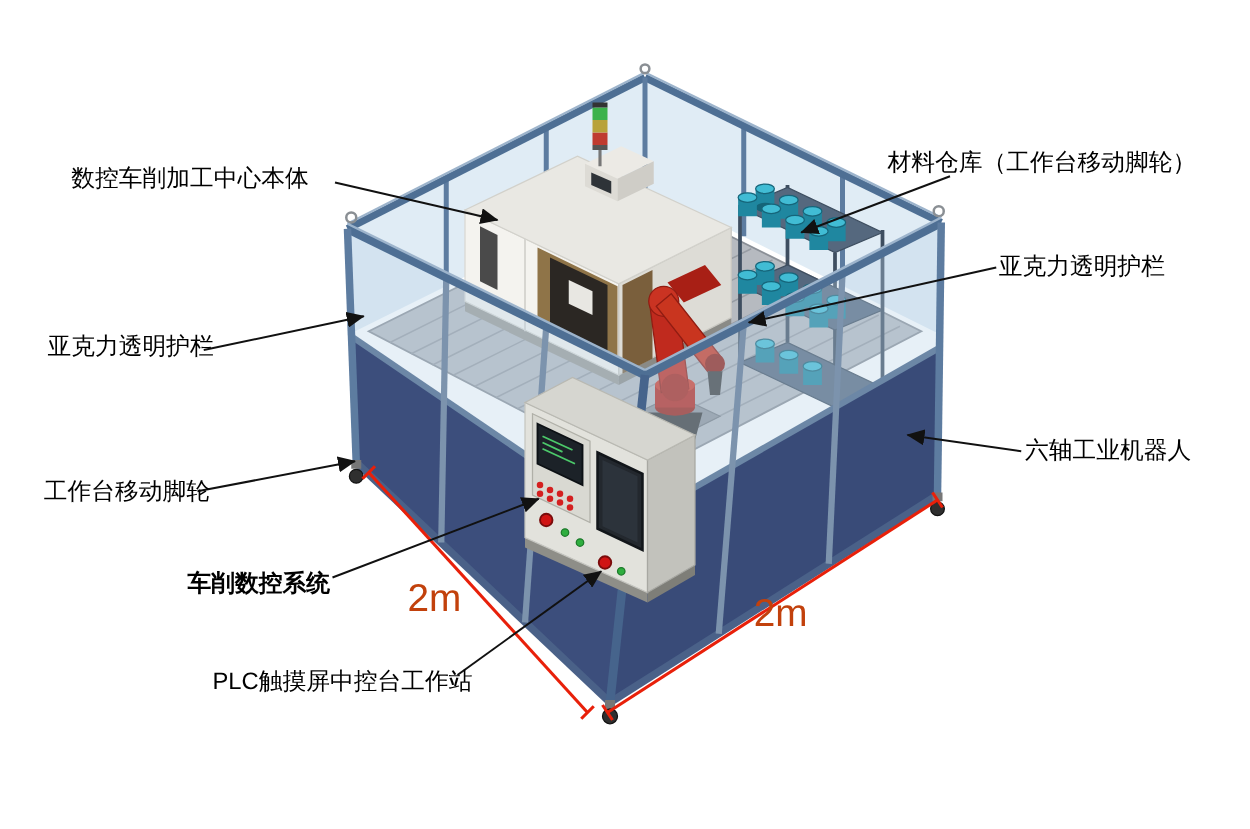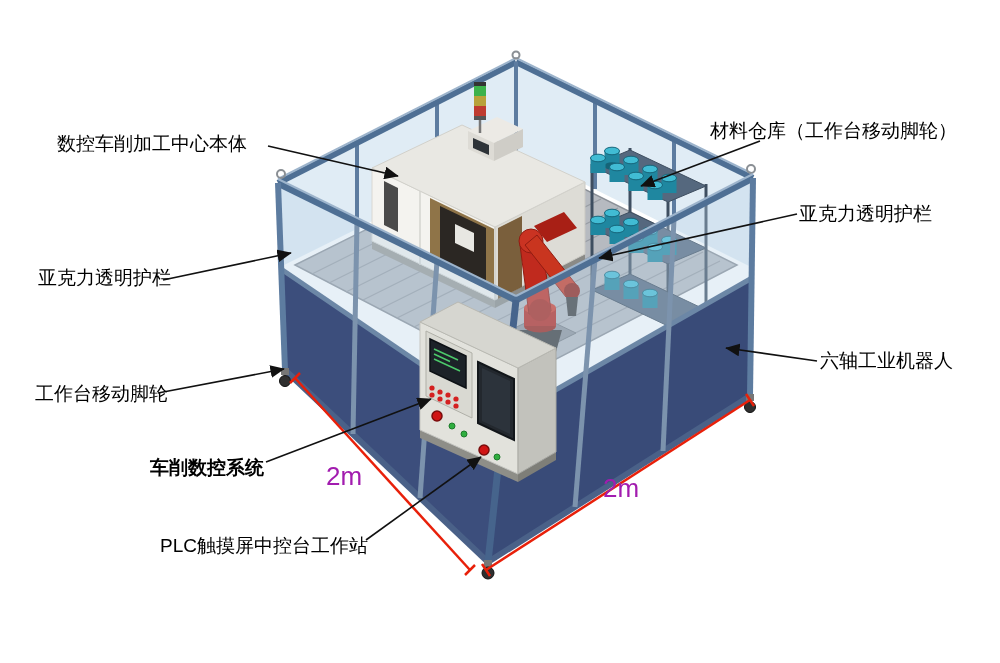--- a/index.html
+++ b/index.html
@@ -1,20 +1,20 @@
 <!DOCTYPE html>
 <html><head>
 <meta charset="utf-8">
 <style>
   html,body{margin:0;padding:0;background:#ffffff;}
   .canvas{position:relative;width:980px;height:663px;background:#ffffff;overflow:hidden;
           font-family:"Liberation Sans","DejaVu Sans",sans-serif;}
   .scene{position:absolute;left:0;top:0;}
   .label{position:absolute;font-size:19px;line-height:1.15;color:#000;white-space:nowrap;}
-  .dim{position:absolute;font-size:26px;line-height:1;color:#a21caf;font-weight:400;white-space:nowrap;}
+  .dim{position:absolute;font-size:31px;line-height:1;color:#c2410c;font-weight:400;white-space:nowrap;}
 </style>
 </head>
 <body>
 
 <div class="canvas">
 
 <svg class="scene" width="1000" height="663" viewBox="0 0 1000 663">
   <defs>
     <marker id="ah" markerWidth="10" markerHeight="8" refX="8.5" refY="4" orient="auto">
       <path d="M0,0 L9,4 L0,8 z" fill="#111111"></path>
@@ -254,18 +254,18 @@
   </g>
 </svg>
 
 <div class="label" style="left:57px;top:133px;">数控车削加工中心本体</div>
 <div class="label" style="left:710px;top:120px;">材料仓库（工作台移动脚轮）</div>
 <div class="label" style="left:799px;top:203px;">亚克力透明护栏</div>
 <div class="label" style="left:38px;top:267px;">亚克力透明护栏</div>
 <div class="label" style="left:820px;top:350px;">六轴工业机器人</div>
 <div class="label" style="left:35px;top:383px;">工作台移动脚轮</div>
 <div class="label" style="left:150px;top:457px;font-weight:bold;">车削数控系统</div>
-<div class="label" style="left:160px;top:535px;">PLC触摸屏中控台工作站</div>
+<div class="label" style="left:170px;top:535px;">PLC触摸屏中控台工作站</div>
 
 <div class="dim" style="left:326px;top:463px;">2m</div>
 <div class="dim" style="left:603px;top:475px;">2m</div>
 
 </div>
 
 </body></html>

